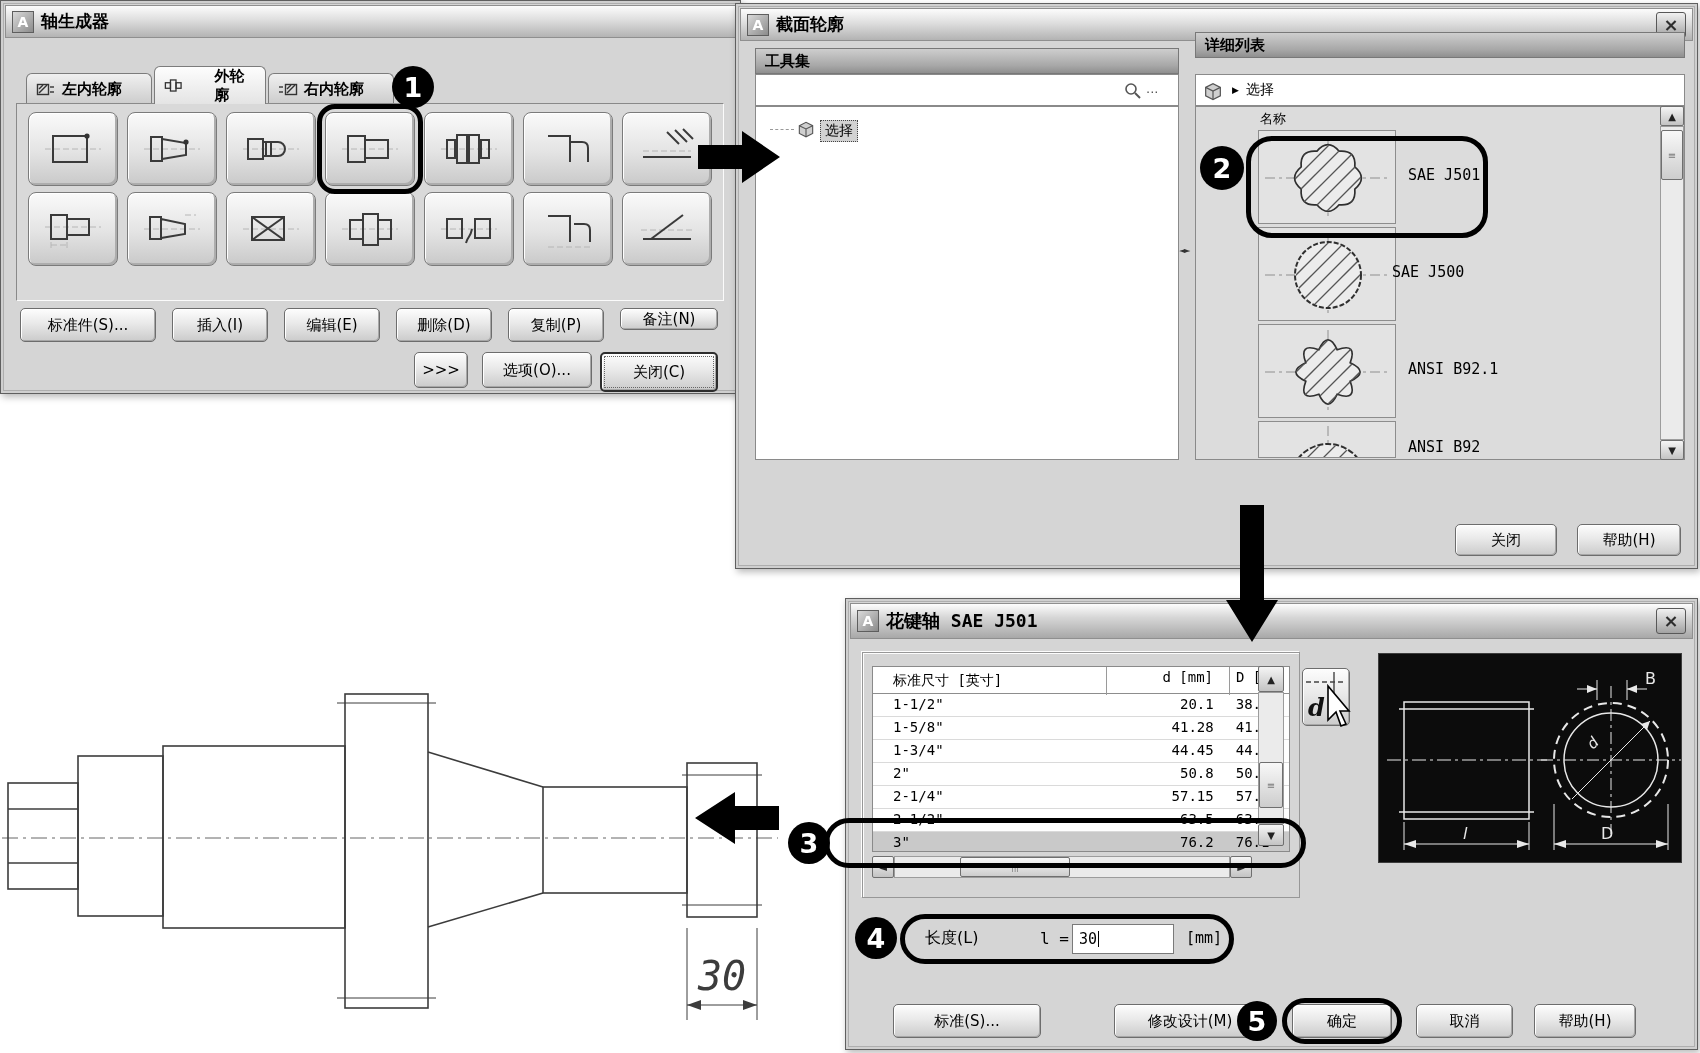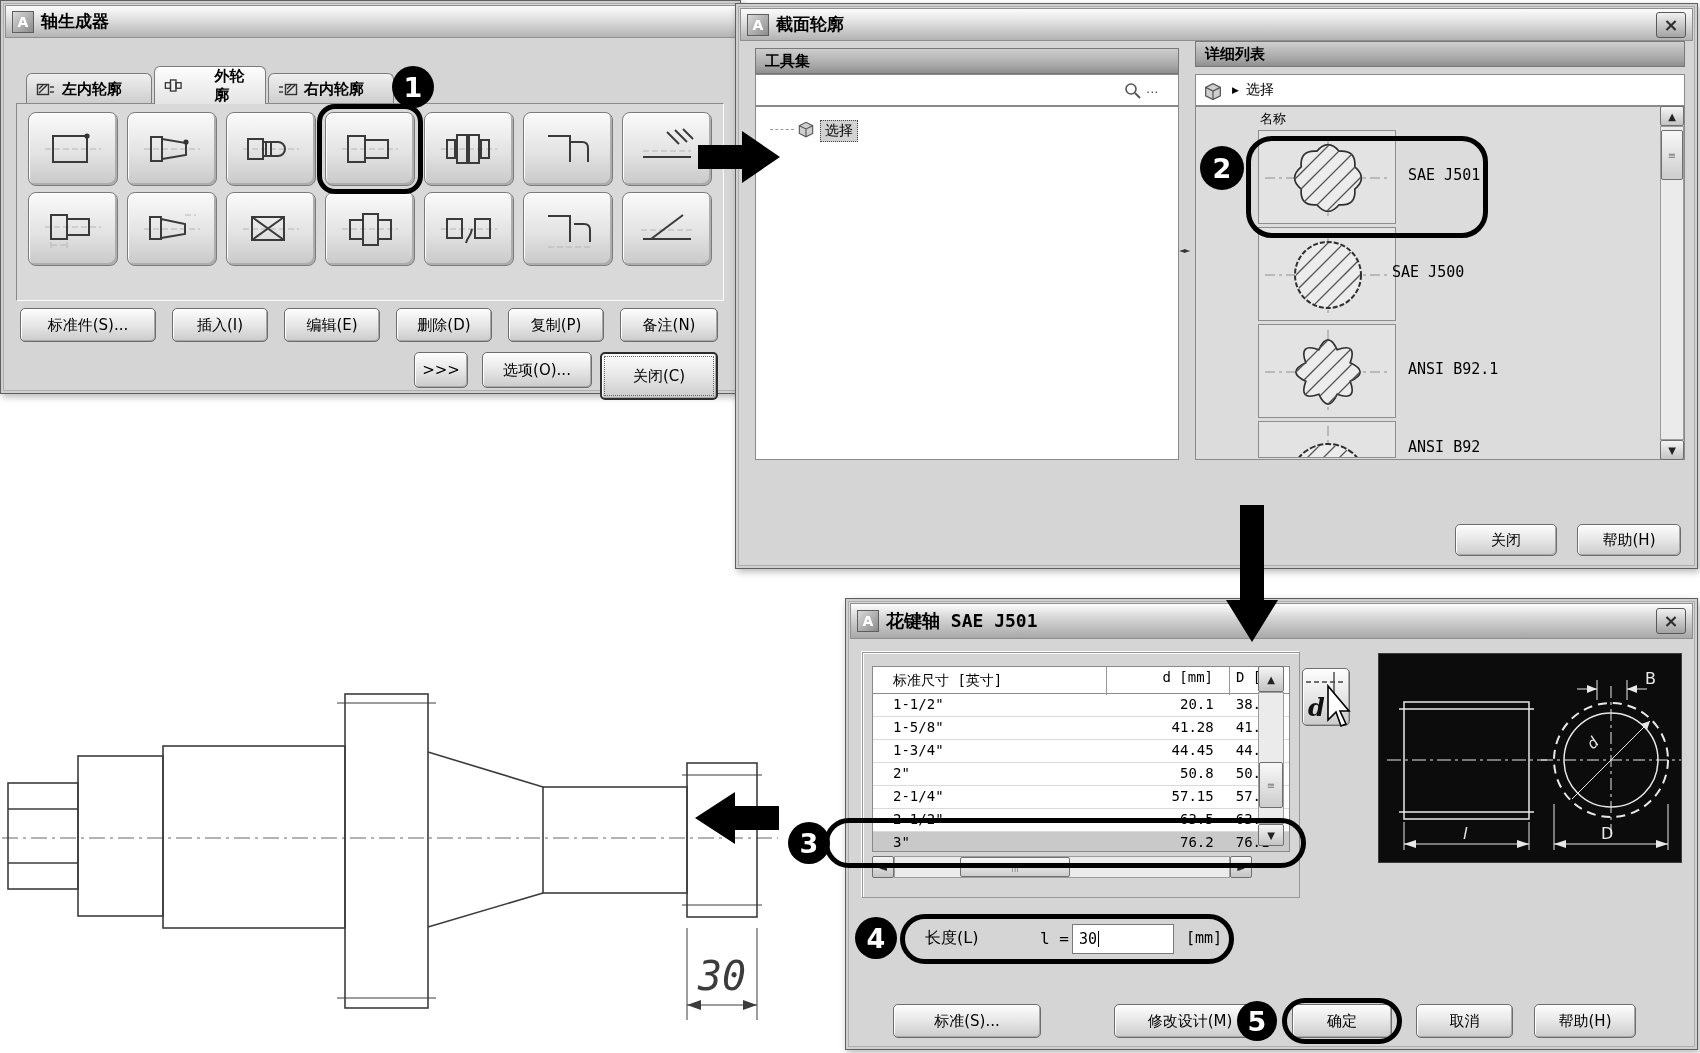--- a/index.html
+++ b/index.html
@@ -230,30 +230,30 @@
   </div>
 <div class="abs btn" style="left:284px;top:308px;width:96px;height:34px;">
     <span>编辑(E)</span>
   </div>
 <div class="abs btn" style="left:396px;top:308px;width:96px;height:34px;">
     <span>删除(D)</span>
   </div>
 <div class="abs btn" style="left:508px;top:308px;width:96px;height:34px;">
     <span>复制(P)</span>
   </div>
-<div class="abs btn" style="left:620px;top:308px;width:98px;height:34px;">
+<div class="abs btn" style="left:620px;top:308px;width:98px;height:22px;">
     <span>备注(N)</span>
   </div>
 <div class="abs btn" style="left:414px;top:352px;width:54px;height:36px;">
     <span>&gt;&gt;&gt;</span>
   </div>
 <div class="abs btn" style="left:482px;top:352px;width:110px;height:36px;">
     <span>选项(O)...</span>
   </div>
-<div class="abs btn default" style="left:600px;top:352px;width:118px;height:48px;justify-content:center;">
+<div class="abs btn default" style="left:600px;top:352px;width:118px;height:40px;justify-content:center;">
     <span>关闭(C)</span>
   </div>
 
 <svg class="abs" style="left:698px;top:131px;z-index:95;" width="82" height="52" viewBox="0 0 82 52">
     <polygon points="0,14 44,14 44,0 82,26 44,52 44,38 0,38" fill="#000"></polygon>
   </svg>
 
 <div class="abs win" style="left:735px;top:3px;width:963px;height:566px;z-index:10;">
   <div class="tbar">
     <div class="aicon">A</div>
@@ -277,21 +277,21 @@
   <div class="abs" style="left:14px;top:22px;width:24px;border-top:1px dashed #999;"></div>
   <svg class="abs" style="left:40px;top:12px;" width="20" height="20" viewBox="0 0 18 18">
       <path d="M3,6 L9,3 L15,6 L15,13 L9,16 L3,13 Z" fill="#cfcfcf" stroke="#555"></path>
       <path d="M3,6 L9,9 L15,6 M9,9 L9,16" fill="none" stroke="#555"></path>
     </svg>
   <span class="abs" style="left:64px;top:13px;font-size:14px;background:#d2d2d2;border:1px dotted #444;padding:1px 4px;">选择</span>
 </div>
 
 <div class="abs" style="left:1179px;top:246px;z-index:12;font-size:8px;color:#333;letter-spacing:-1px;">◄►</div>
 
-<div class="abs phdr" style="left:1195px;top:41px;width:490px;height:26px;z-index:11;">
+<div class="abs phdr" style="left:1195px;top:32px;width:490px;height:26px;z-index:11;">
     <span>详细列表</span>
   </div>
 <div class="abs white" style="left:1195px;top:74px;width:490px;height:32px;z-index:11;">
   <svg class="abs" style="left:6px;top:5px;" width="22" height="22" viewBox="0 0 18 18">
       <path d="M3,6 L9,3 L15,6 L15,13 L9,16 L3,13 Z" fill="#cfcfcf" stroke="#555"></path>
       <path d="M3,6 L9,9 L15,6 M9,9 L9,16" fill="none" stroke="#555"></path>
     </svg>
   <span class="abs" style="left:36px;top:10px;font-size:9px;">▶</span>
   <span class="abs" style="left:50px;top:6px;font-size:14px;">选择</span>
 </div>

